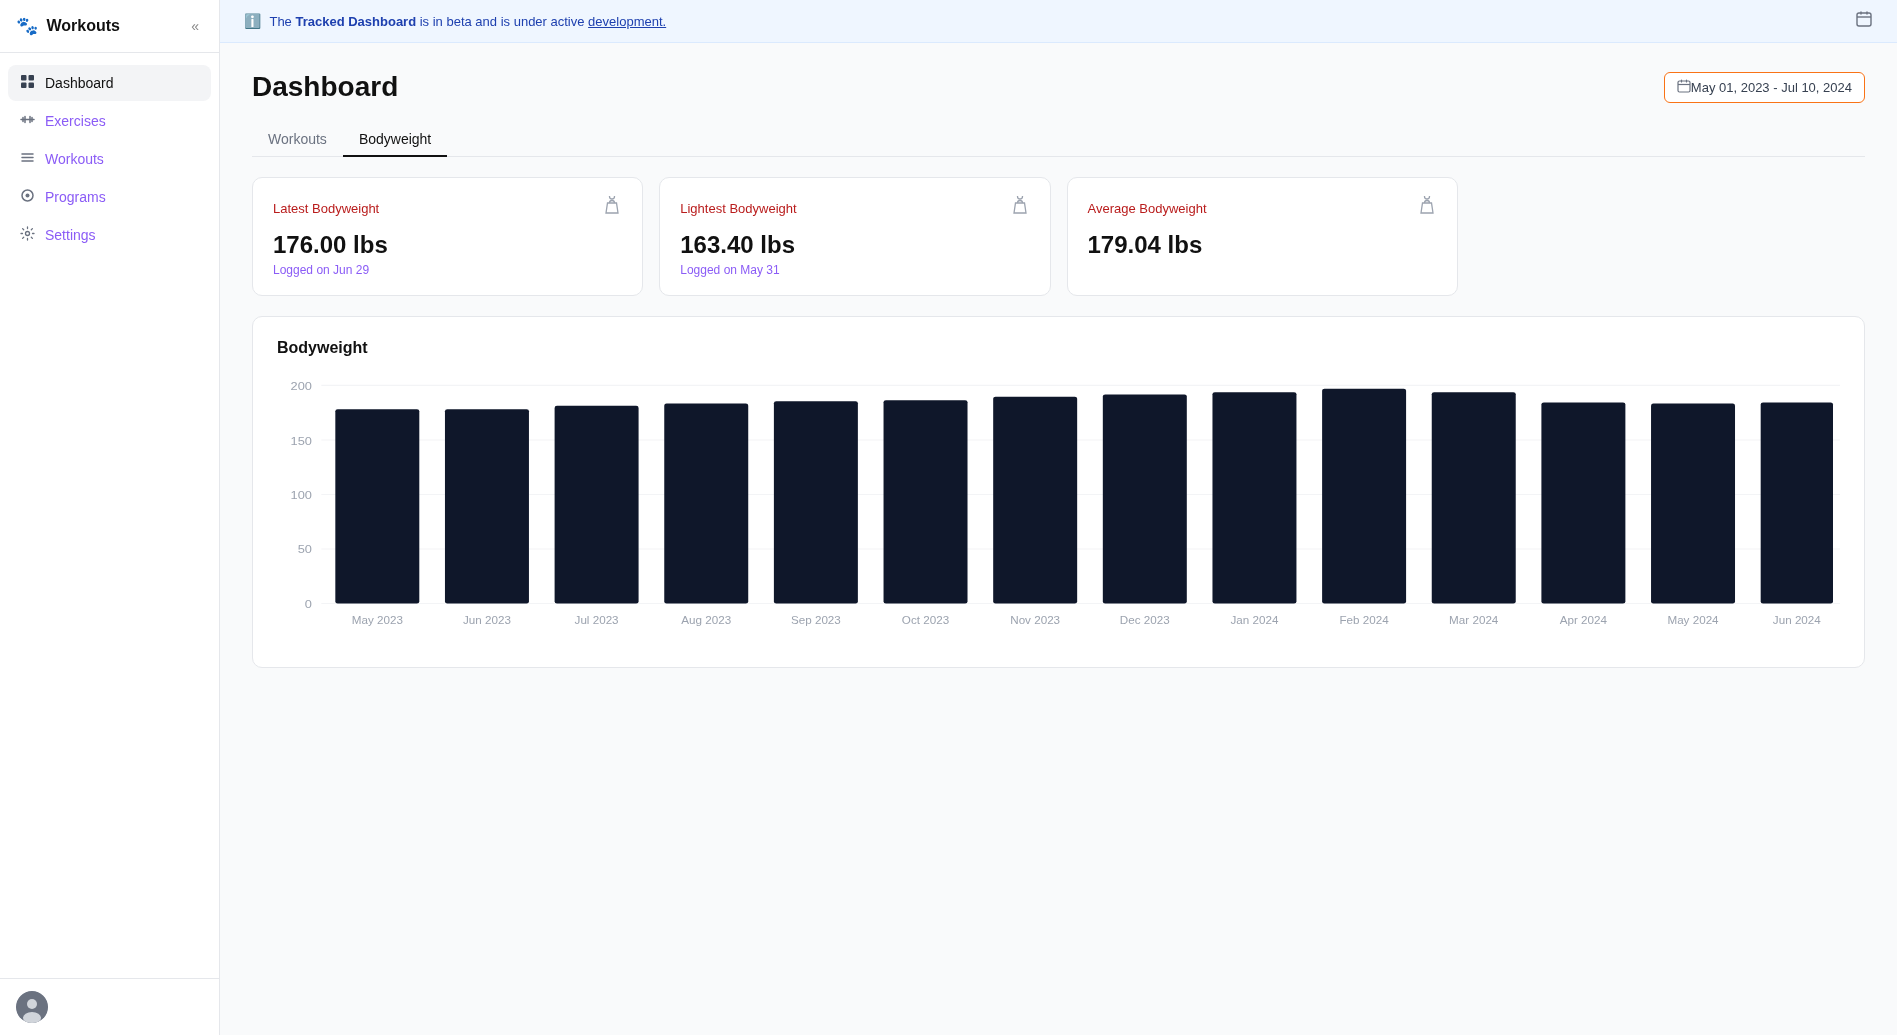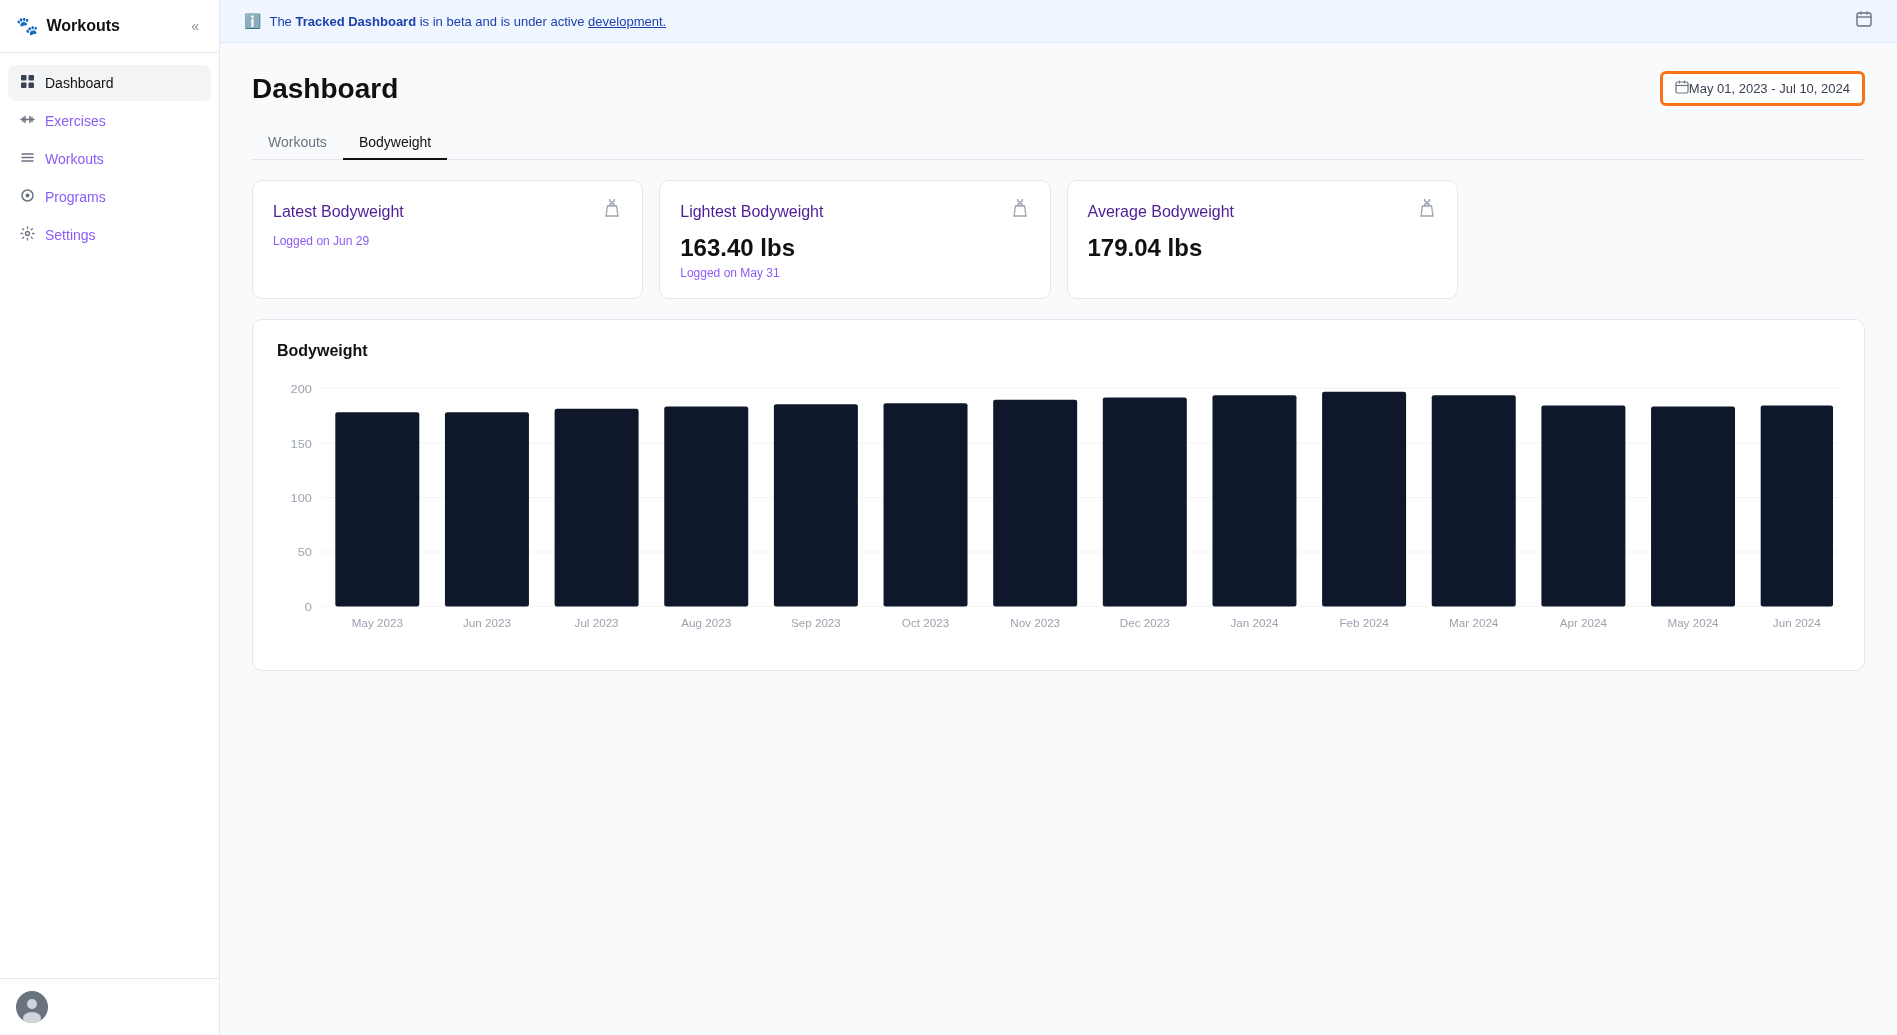--- a/index.html
+++ b/index.html
@@ -122,21 +122,21 @@
     .page-title {
       font-size: 28px;
       font-weight: 700;
       color: #111;
     }
     .date-range {
       display: flex;
       align-items: center;
       font-size: 13px;
       color: #374151;
-      border: 3px solid #f97316;
+      border: 1px solid #f97316;
       border-radius: 6px;
       padding: 6px 12px;
       background: #fff;
       cursor: pointer;
     }
     .date-range-icon { color: #6b7280; font-size: 14px; }
 
     
     .tabs {
       display: flex;
@@ -171,22 +171,22 @@
       border-radius: 10px;
       padding: 18px 20px;
     }
     .stat-card-header {
       display: flex;
       align-items: center;
       justify-content: space-between;
       margin-bottom: 10px;
     }
     .stat-card-title {
-      font-size: 16px;
-      color: #4c1d95;
+      font-size: 13px;
+      color: #b91c1c;
     }
     .stat-card-icon {
       font-size: 18px;
       color: #9ca3af;
     }
     .stat-card-value {
       font-size: 24px;
       font-weight: 700;
       color: #111;
       margin-bottom: 4px;
@@ -339,20 +339,21 @@
         <div class="stat-card-header">
           <span class="stat-card-title">Latest Bodyweight</span>
           <span class="stat-card-icon">
             <svg width="20" height="20" viewBox="0 0 20 20" fill="none">
                 <path d="M10 3a2.5 2.5 0 100-5 2.5 2.5 0 000 5z" stroke="#9ca3af" stroke-width="1.3"></path>
                 <path d="M4 17h12l-1.5-10h-9L4 17z" stroke="#9ca3af" stroke-width="1.3"></path>
                 <path d="M7.5 7C7.5 5.5 8.6 4.5 10 4.5s2.5 1 2.5 2.5" stroke="#9ca3af" stroke-width="1.3"></path>
               </svg>
           </span>
         </div>
+        <div class="stat-card-value">176.00 lbs</div>
         <div class="stat-card-sub">Logged on Jun 29</div>
       </div>
       <div class="stat-card">
         <div class="stat-card-header">
           <span class="stat-card-title">Lightest Bodyweight</span>
           <span class="stat-card-icon">
             <svg width="20" height="20" viewBox="0 0 20 20" fill="none">
                 <path d="M10 3a2.5 2.5 0 100-5 2.5 2.5 0 000 5z" stroke="#9ca3af" stroke-width="1.3"></path>
                 <path d="M4 17h12l-1.5-10h-9L4 17z" stroke="#9ca3af" stroke-width="1.3"></path>
                 <path d="M7.5 7C7.5 5.5 8.6 4.5 10 4.5s2.5 1 2.5 2.5" stroke="#9ca3af" stroke-width="1.3"></path>

